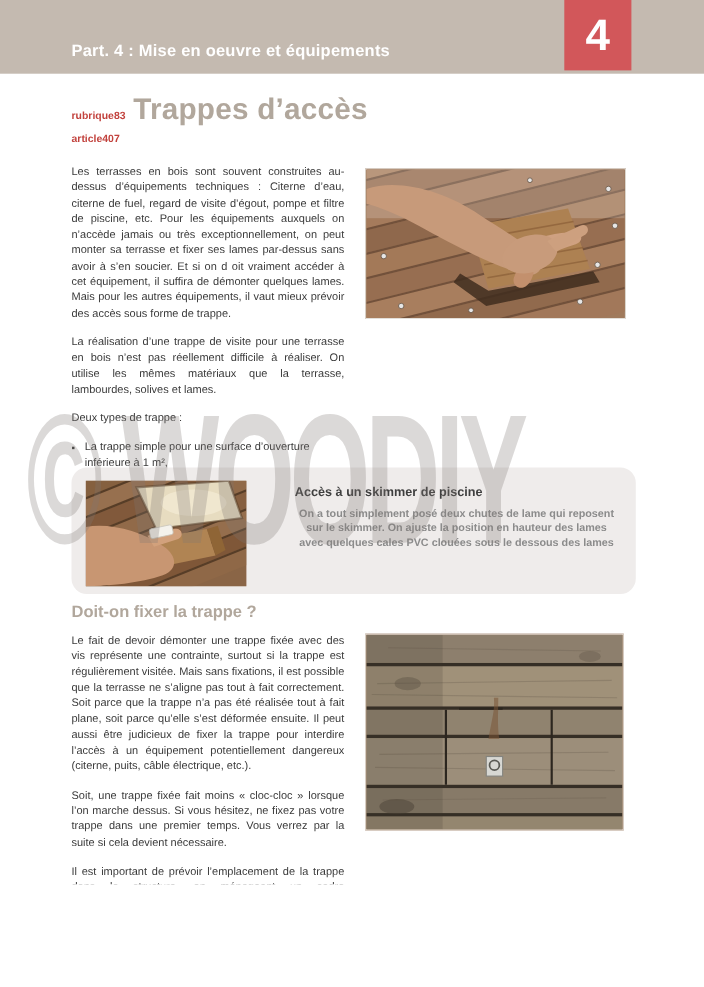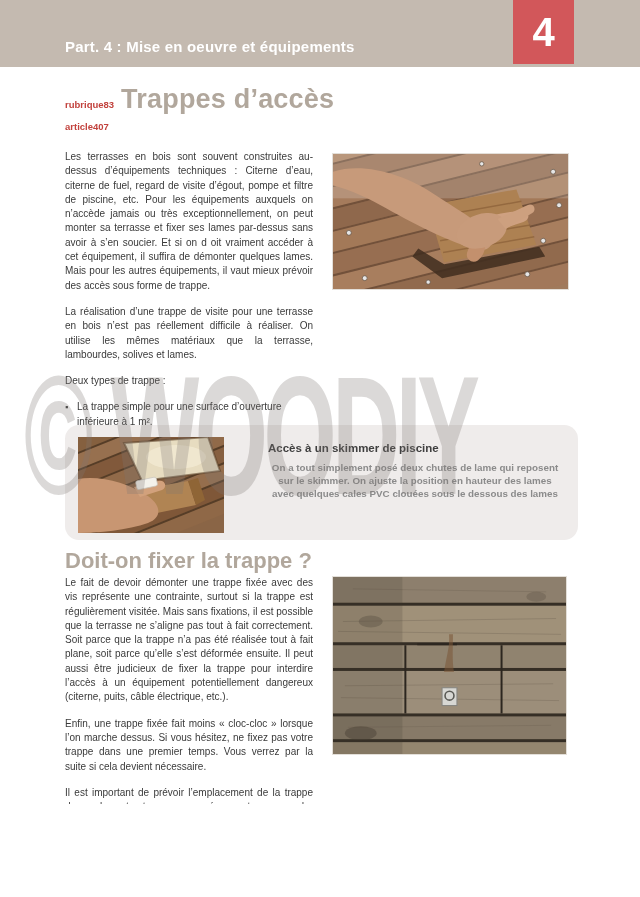--- a/index.html
+++ b/index.html
@@ -41,21 +41,21 @@
   .photo-bottom { left: 332px; top: 576px; width: 235px; height: 179px; }
 
   
   .callout { position: absolute; left: 65px; top: 425px; width: 513px; height: 115px; background: #efeceb; border-radius: 14px; }
   .callout-photo { left: 13px; top: 12px; width: 146px; height: 96px; border: none; }
   .callout-text { position: absolute; left: 203px; top: 17px; right: 16px; }
   .callout-title { font-size: 11.5px; font-weight: 700; color: #3f3f3f; }
   .callout-body { margin-top: 7px; font-size: 9.8px; line-height: 13px; color: #8b8b8b; text-align: center; font-weight: bold; }
 
   
-  .section2-title { position: absolute; left: 65px; top: 548px; font-size: 22px; font-weight: 700; color: #b1a79c; }
+  .section2-title { position: absolute; left: 65px; top: 548px; font-size: 15px; font-weight: 700; color: #b1a79c; }
 
   
   .watermark {
     position: absolute; left: 24px; top: 352px; z-index: 6; pointer-events: none;
     font-size: 168px; font-weight: 700; line-height: 1; white-space: nowrap;
     color: rgba(126,120,116,0.28); letter-spacing: -8px;
     transform: scaleX(0.56); transform-origin: left top;
   }
 
   
@@ -188,21 +188,21 @@
       <p class="callout-body">On a tout simplement posé deux chutes de lame qui reposent sur le skimmer. On ajuste la position en hauteur des lames avec quelques cales PVC clouées sous le dessous des lames</p>
     </div>
   </aside>
 
   <div class="watermark">© WOODIY</div>
 
   <h2 class="section2-title">Doit-on fixer la trappe ?</h2>
 
   <div class="col-left col-section2">
     <p>Le fait de devoir démonter une trappe fixée avec des vis représente une contrainte, surtout si la trappe est régulièrement visitée. Mais sans fixations, il est possible que la terrasse ne s’aligne pas tout à fait correctement. Soit parce que la trappe n’a pas été réalisée tout à fait plane, soit parce qu’elle s’est déformée ensuite. Il peut aussi être judicieux de fixer la trappe pour interdire l’accès à un équipement potentiellement dangereux (citerne, puits, câble électrique, etc.).</p>
-    <p>Enfin, une trappe fixée fait moins « cloc-cloc » lorsque l’on marche dessus. Si vous hésitez, ne fixez pas votre trappe dans une premier temps. Vous verrez par la suite si cela devient nécessaire.</p>
+    <p>Soit, une trappe fixée fait moins « cloc-cloc » lorsque l’on marche dessus. Si vous hésitez, ne fixez pas votre trappe dans une premier temps. Vous verrez par la suite si cela devient nécessaire.</p>
     <p>Il est important de prévoir l’emplacement de la trappe dans la structure, en ménageant un cadre correspondant à la trappe.</p>
   </div>
 
   <figure class="photo photo-bottom">
     <svg viewBox="0 0 235 179" preserveAspectRatio="none">
       <rect width="235" height="179" fill="#958672"></rect>
       <rect x="0" y="0" width="235" height="26" fill="#8d7f6d"></rect>
       <rect x="0" y="29" width="235" height="37" fill="#a09179"></rect>
       <rect x="0" y="69" width="235" height="23" fill="#90836f"></rect>
       <rect x="0" y="95" width="235" height="43" fill="#9c8e7a"></rect>

